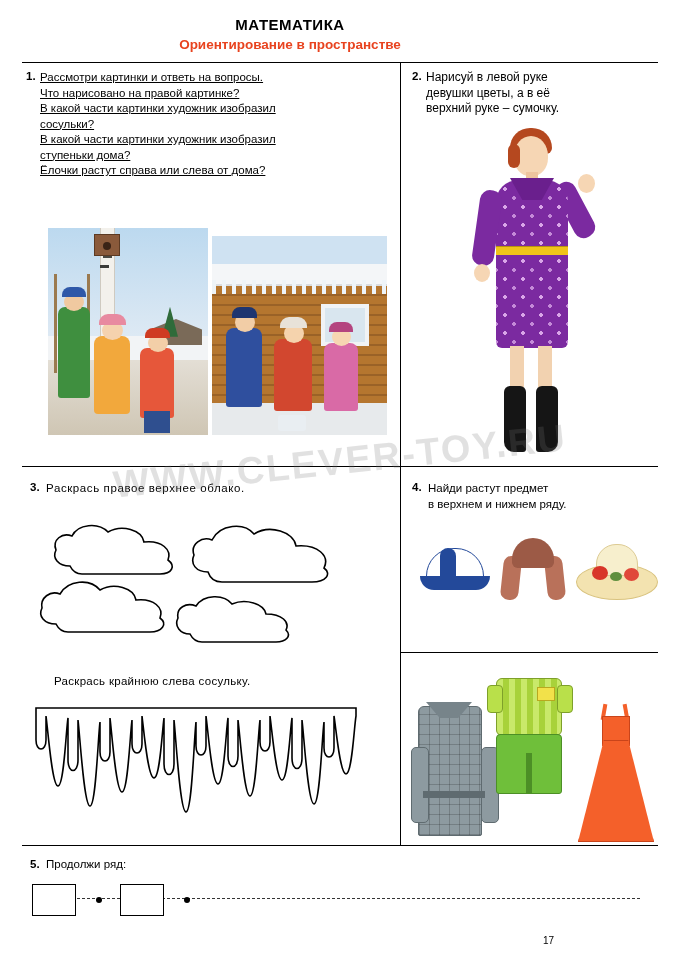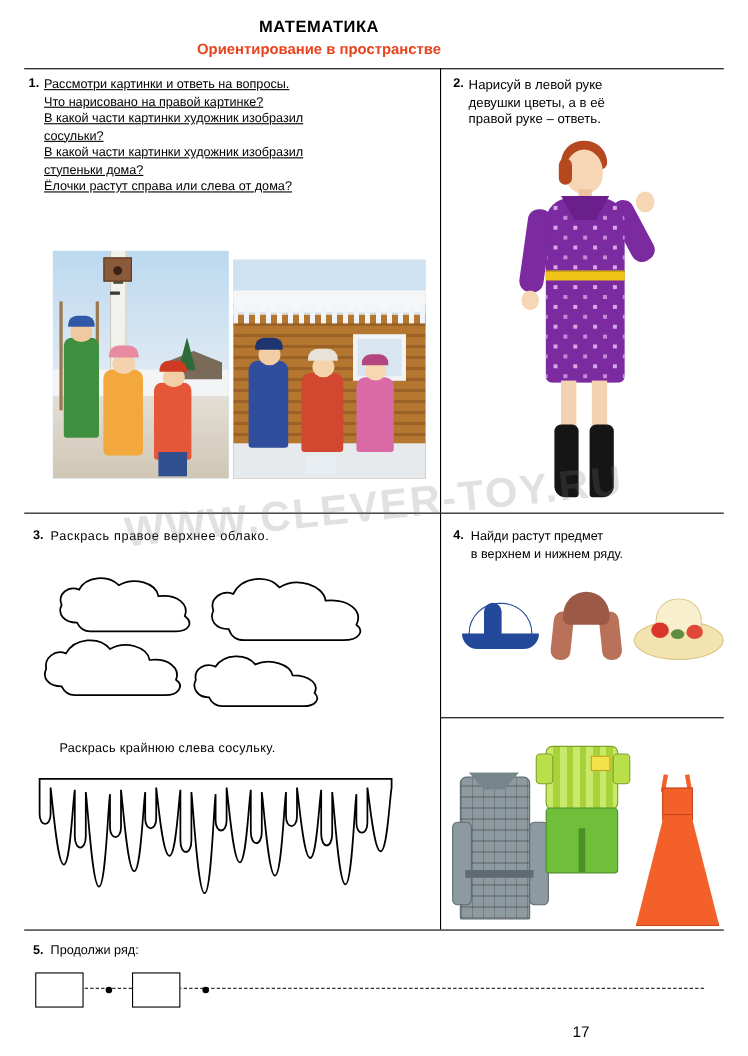--- a/index.html
+++ b/index.html
@@ -128,23 +128,23 @@
     position: absolute;
     left: 30px;
     top: 858px;
   }
   .q5 .row { display: flex; }
   .q5 .num { width: 16px; flex: 0 0 16px; font-weight: bold; font-size: 11.5px;}
   .q5 p { margin: 0; font-size: 11.5px; }
 
   .pagenum {
     position: absolute;
-    right: 44px;
+    right: 26px;
     bottom: 14px;
-    font-size: 14px;
+    font-size: 10px;
   }
 
   
   .photo {
     position: absolute;
     overflow: hidden;
     background: #cfe3f2;
   }
   .photo1 { left: 48px; top: 228px; width: 160px; height: 207px; }
   .photo2 { left: 212px; top: 236px; width: 175px; height: 199px; }
@@ -343,21 +343,21 @@
       </div>
     </div>
   </div>
 
   <div class="q2">
     <div class="row">
       <div class="num tasknum">2.</div>
       <div class="body tasktext">
         <p>Нарисуй  в  левой  руке</p>
         <p>девушки  цветы,  а  в  её</p>
-        <p>правой  руке  –  ответь.</p>
+        <p>верхний  руке  –  сумочку.</p>
       </div>
     </div>
   </div>
 
   <div class="photo photo1">
     <div class="p1-sky"></div>
     <div class="p1-ground"></div>
     <div class="p1-snow"></div>
     <div class="p1-house"></div>
     <div class="p1-tree"></div>

